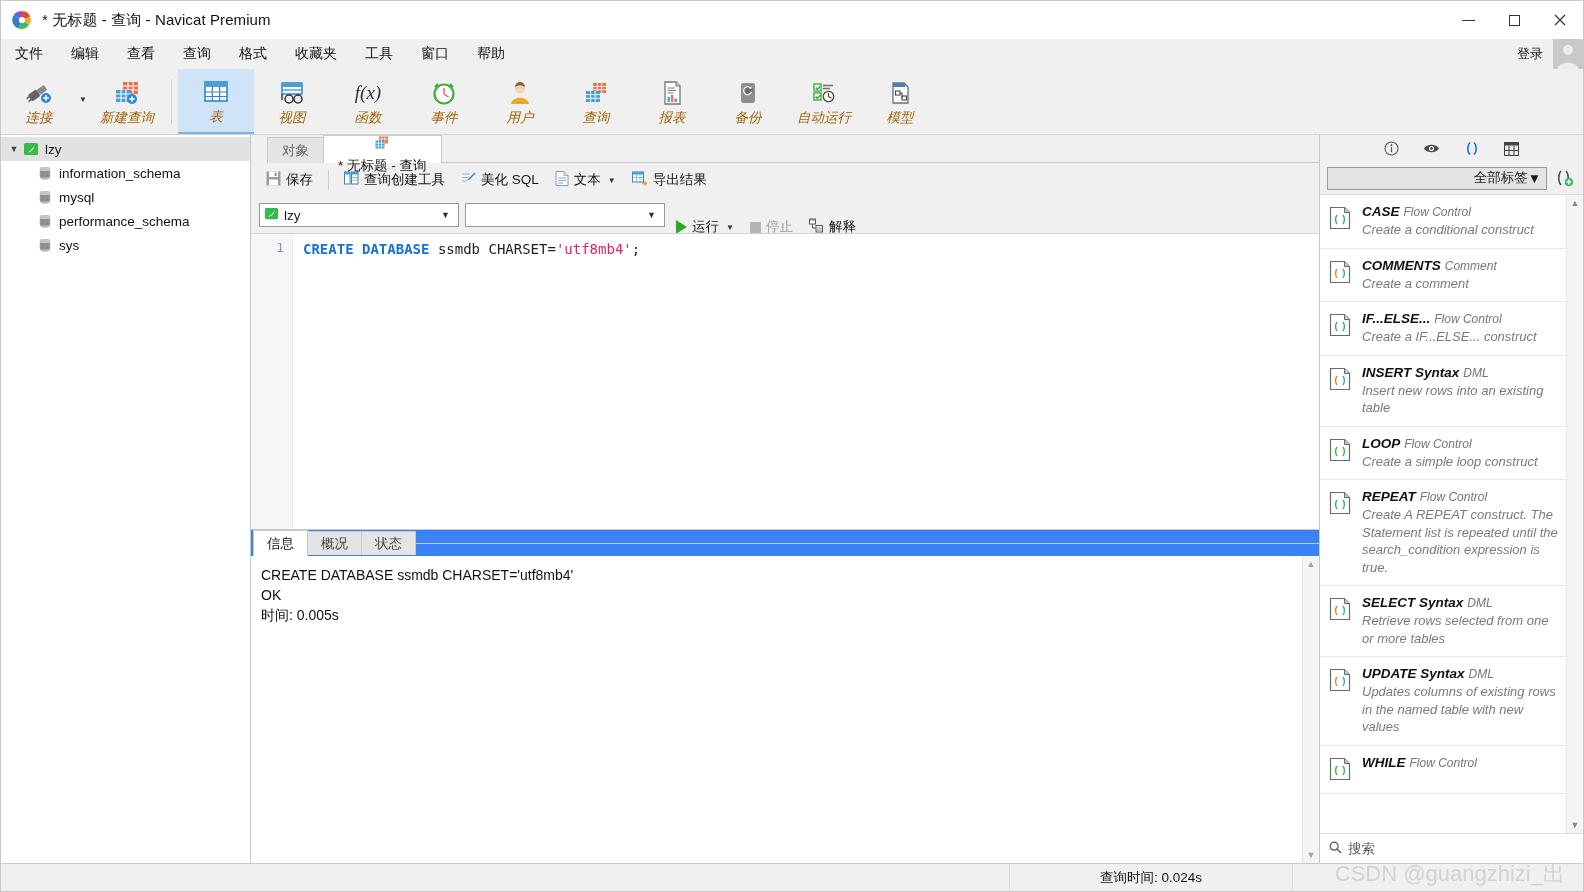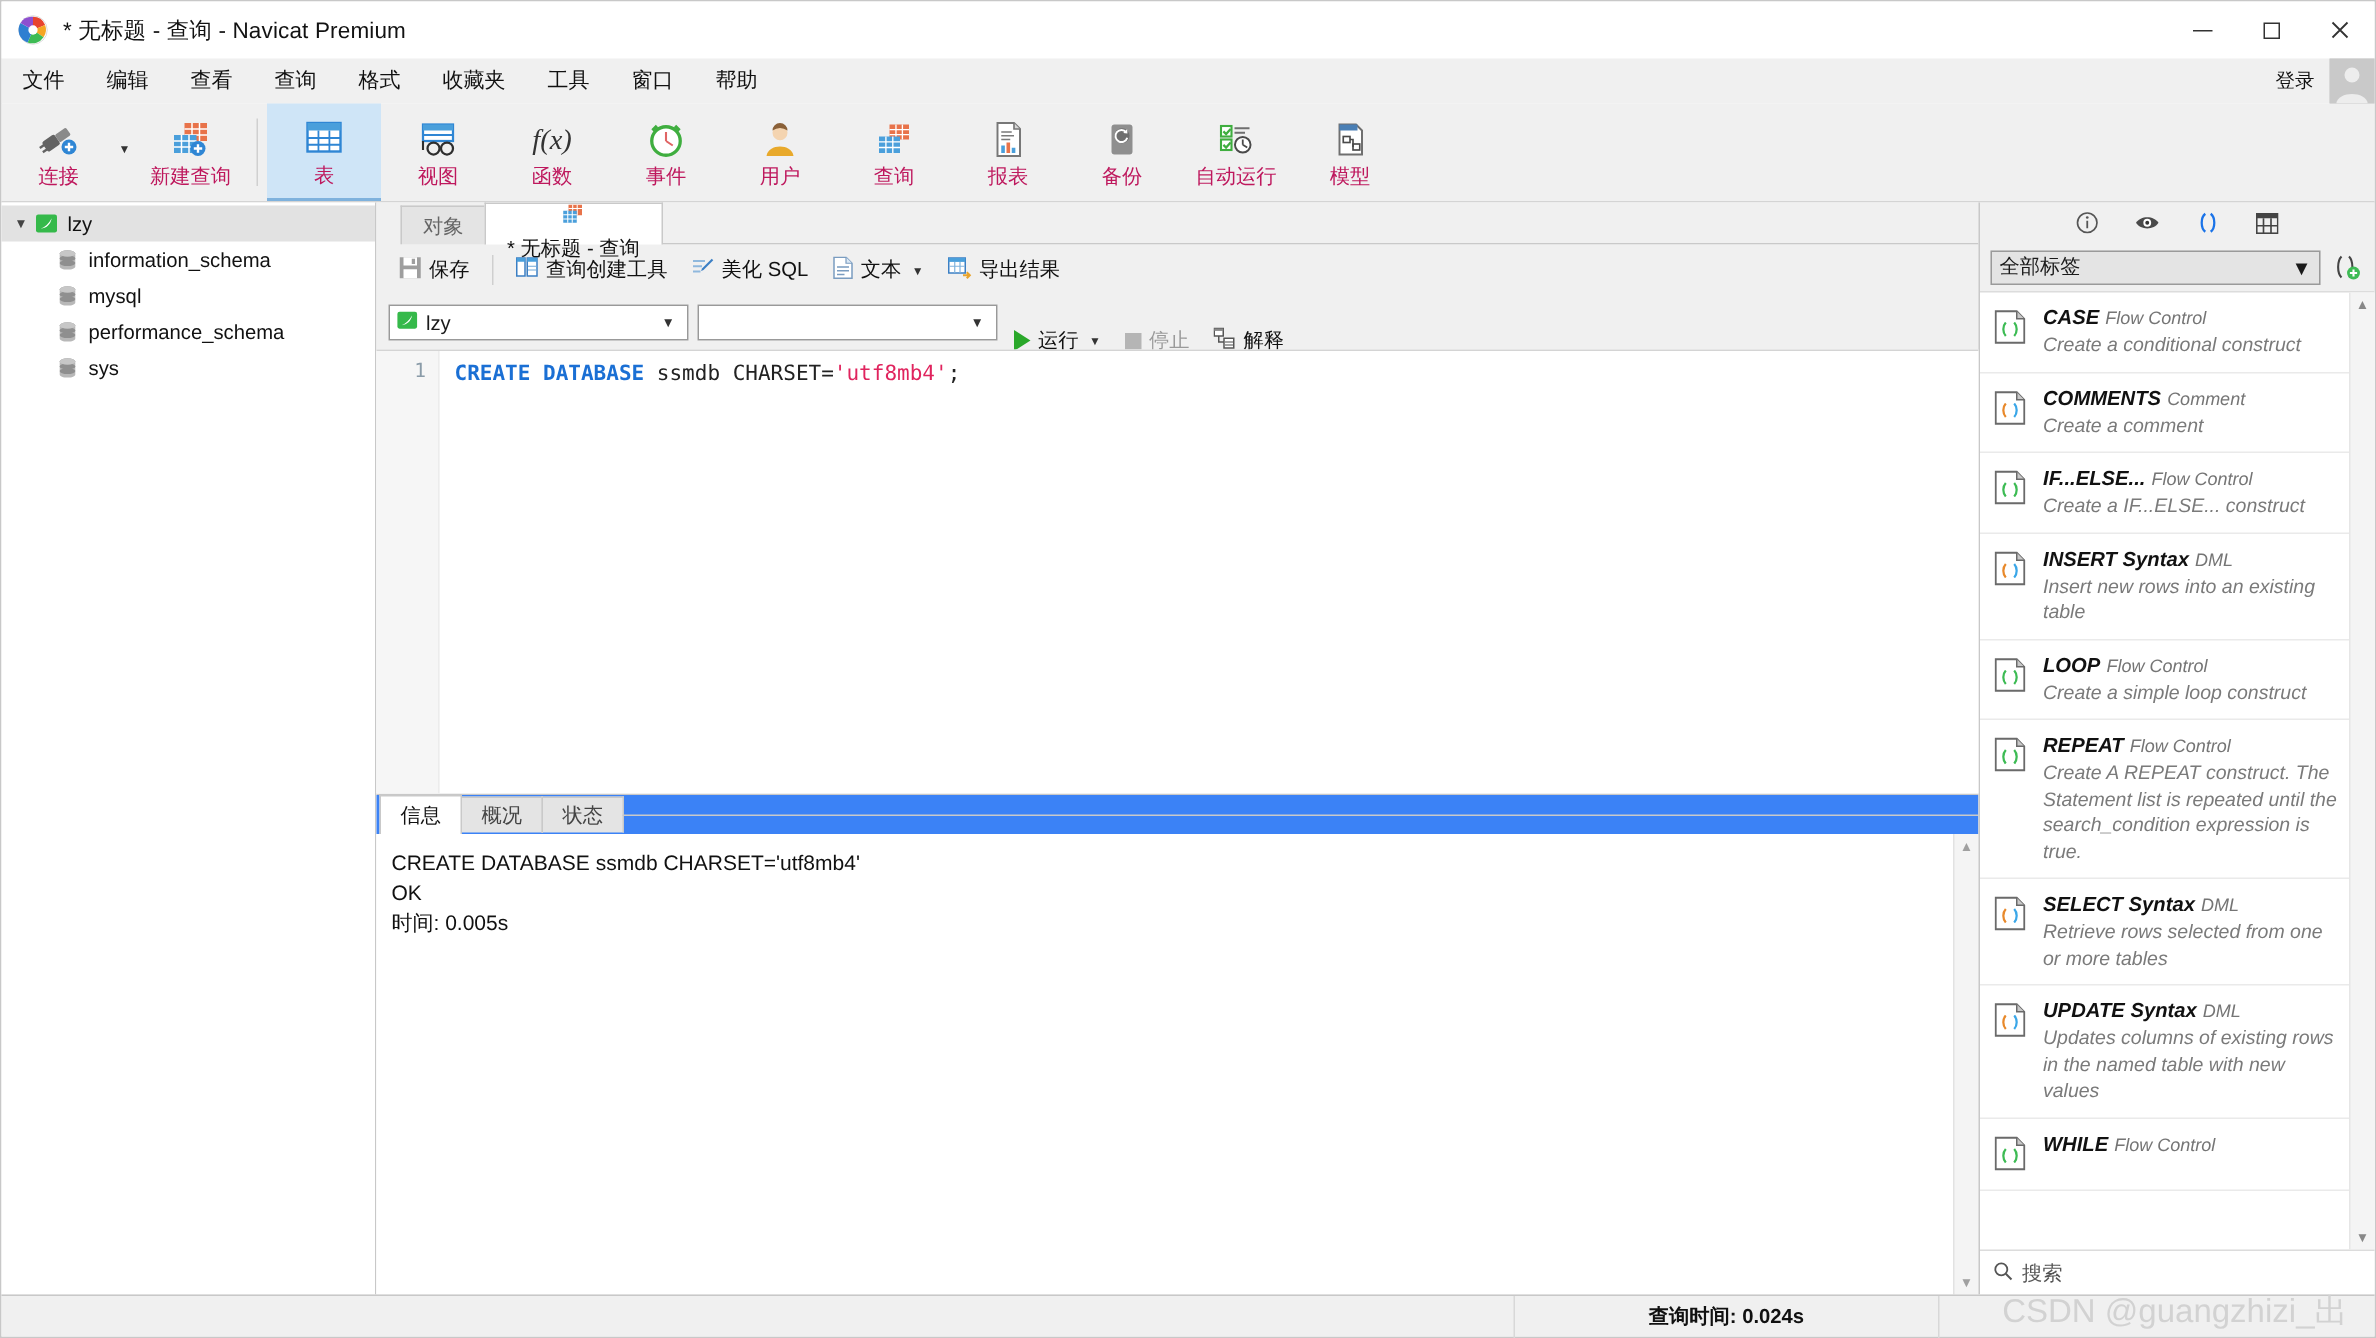--- a/index.html
+++ b/index.html
@@ -30,21 +30,21 @@
   .menu-right { margin-left:auto; display:flex; align-items:center; height:30px; }
   .login-link { font-size:13px; color:#111; padding-right:10px; }
   .avatar-wrap{ position:relative; width:30px; height:30px; background:#c9c9c9;}
 
   
   .ribbon { height: 66px; background:#f0f0f0; display:flex; align-items:stretch; flex:0 0 66px;
             border-bottom:1px solid #d4d4d4; }
   .rb-item { width: 76px; display:flex; flex-direction:column; align-items:center; justify-content:center;
              gap:3px; cursor:default; }
   .rb-item.selected { background:#cfe5f7; border-bottom:2px solid #7fb2dd; }
-  .rb-label { font-size:13.5px; color:#be185d; line-height:1; }
+  .rb-label { font-size:13.5px; color:#a16207; line-height:1;font-style:italic; }
   .rb-icon { height:30px; display:flex; align-items:center; justify-content:center; }
   .rb-sep { width:1px; background:#d0d0d0; margin:10px 6px; }
   .rb-caret { width:12px; display:flex; align-items:center; justify-content:center; font-size:8px; color:#333; padding-bottom:4px;}
 
   
   .body { flex:1 1 auto; display:flex; min-height:0; }
 
   
   .sidebar { width: 250px; flex:0 0 250px; background:#fff; border-right:1px solid #c8c8c8;
              display:flex; flex-direction:column; }
@@ -111,42 +111,42 @@
 
   
   .rightpanel { width:264px; flex:0 0 264px; background:#f0f0f0; display:flex; flex-direction:column;
                 border-left:1px solid #c8c8c8;}
   .rp-icons { height:27px; display:flex; align-items:center; justify-content:center; gap:22px; flex:0 0 27px;}
   .rp-ico { width:18px; height:18px; display:flex; align-items:center; justify-content:center; font-size:13px; color:#3a3a3a;}
   .rp-ico.active { color:#1a73e8; }
   .rp-filter { height:32px; display:flex; align-items:center; gap:7px; padding:0 7px; flex:0 0 32px;}
   .rp-select { flex:1 1 auto; height:23px; border:1px solid #9a9a9a; background:#e4e4e4;
                display:flex; align-items:center; padding:0 5px; font-size:13.5px; }
-  .rp-select .cb-text{flex:1 1 auto;}
+  .rp-select .cb-text{flex:1 1 auto;text-align:right;}
   .rp-addico { width:22px; height:20px; display:flex; align-items:center; justify-content:center;}
   .rp-list { flex:1 1 auto; background:#fff; border-top:1px solid #dcdcdc; display:flex; min-height:0;}
   .rp-items { flex:1 1 auto; overflow:hidden; }
   .snip { display:flex; gap:9px; padding:9px 8px 9px 9px; border-bottom:1px solid #eaeaea; }
   .snip-ico { width:24px; flex:0 0 24px; padding-top:2px;}
   .snip-main { flex:1 1 auto; min-width:0;font-style:italic; }
   .snip-title { font-size:13.5px; font-weight:bold; color:#111; white-space:nowrap; }
   .snip-cat { font-size:12px; font-weight:normal; color:#757575; margin-left:4px;}
   .snip-desc { font-size:13px; color:#7a7a7a; line-height:17.5px; margin-top:2px; }
   .rp-scroll { width:17px; flex:0 0 17px; background:#f4f4f4; border-left:1px solid #e6e6e6;
                display:flex; flex-direction:column; justify-content:space-between; align-items:center; padding:3px 0;}
   .rp-scroll .arr { font-size:9px; color:#888;}
   .rp-search { height:30px; flex:0 0 30px; background:#fff; border-top:1px solid #dcdcdc;
                display:flex; align-items:center; gap:6px; padding:0 9px; font-size:13.5px; color:#555;}
 
   
   .statusbar { height:28px; flex:0 0 28px; background:#f0f0f0; border-top:1px solid #c8c8c8;
                display:flex; align-items:center; }
   .sb-cell { height:28px; display:flex; align-items:center; justify-content:center; font-size:13.5px; color:#111;}
   .sb-left { flex:1 1 auto; }
-  .sb-mid { width:284px; border-left:1px solid #d8d8d8; border-right:1px solid #d8d8d8;font-weight:bold;}
+  .sb-mid { width:284px; border-left:1px solid #d8d8d8; border-right:1px solid #d8d8d8;}
   .sb-right { width:290px; }
   .watermark { position:absolute; right:18px; bottom:2px; font-size:22px; color:#d2d2d2;
                font-family:"Liberation Sans",sans-serif; pointer-events:none; white-space:nowrap;}
 </style>
 </head>
 <body>
 
 <div id="app">
 
   <div class="titlebar">

